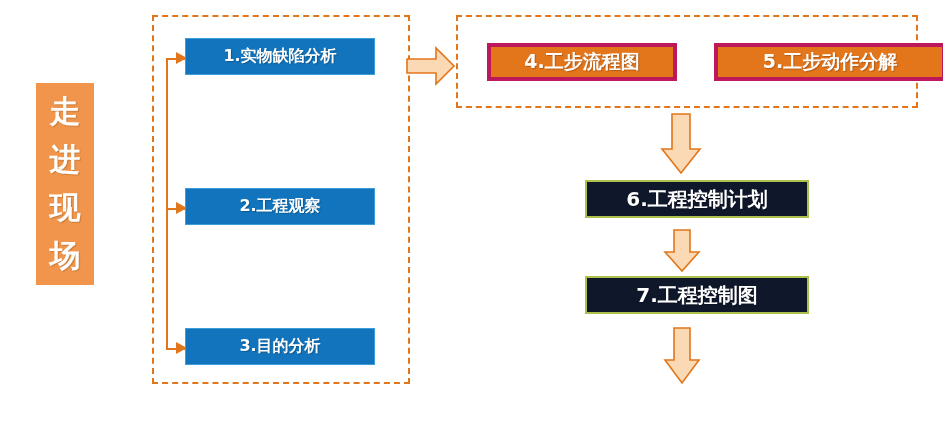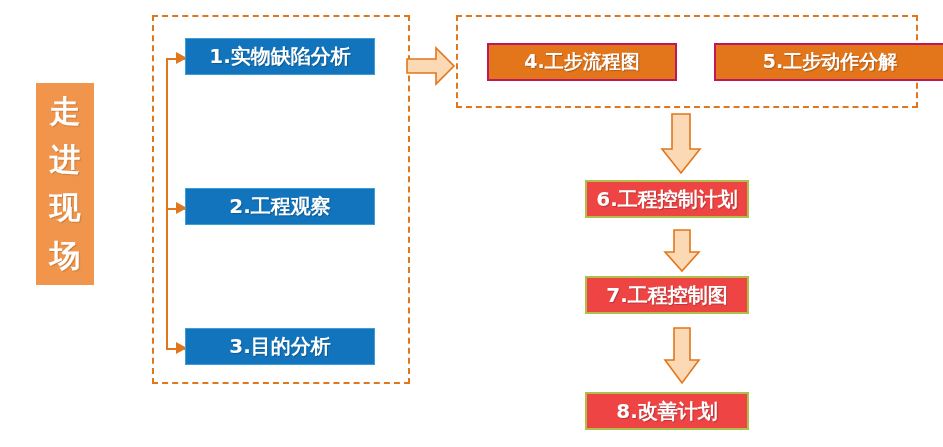--- a/index.html
+++ b/index.html
@@ -83,45 +83,45 @@
     align-items: center;
     justify-content: center;
     color: #ffffff;
     font-weight: bold;
     white-space: nowrap;
     text-shadow: 1px 1px 1px rgba(0,0,0,0.22);
   }
   .pbox.blue {
     background: #1174BC;
     border: 1px solid #3C9ED9;
-    font-size: 20px;
+    font-size: 16px;
     left: 185px;
     width: 190px;
     height: 37px;
   }
   #box1 { top: 38px; }
   #box2 { top: 188px; }
   #box3 { top: 328px; align-items: center; }
 
   .pbox.orange {
     background: #E3751B;
-    border: 2px solid #be185d;
+    border: 4px solid #be185d;
     font-size: 19px;
     height: 38px;
     top: 43px;
   }
   #box4 { left: 487px; width: 190px; }
   #box5 { left: 714px; width: 232px; }
 
   .pbox.teal {
-    background: #ef4444;
+    background: #0f172a;
     border: 2px solid #AFBF4B;
     font-size: 20px;
     left: 585px;
-    width: 164px;
+    width: 224px;
     height: 38px;
   }
   #box6 { top: 180px; }
   #box7 { top: 276px; text-align: right; }
   #box8 { top: 392px; }
 
   
   .arrow { position: absolute; }
   .arrow svg { display: block; }
   #arrow-right-main { left: 406px; top: 46px; }
@@ -195,17 +195,14 @@
   <div class="pbox teal" id="box7">
     <span>7.工程控制图</span>
   </div>
 
   <div class="arrow" id="arrow-down-3">
     <svg width="38" height="58" viewBox="0 0 38 58">
       <polygon points="11,1 27,1 27,33 36,33 19,56 2,33 11,33" fill="#FBD9B4" stroke="#E2761B" stroke-width="1.6"></polygon>
     </svg>
   </div>
 
-  <div class="pbox teal" id="box8">
-    <span>8.改善计划</span>
-  </div>
 
 </div>
 
 </body></html>

